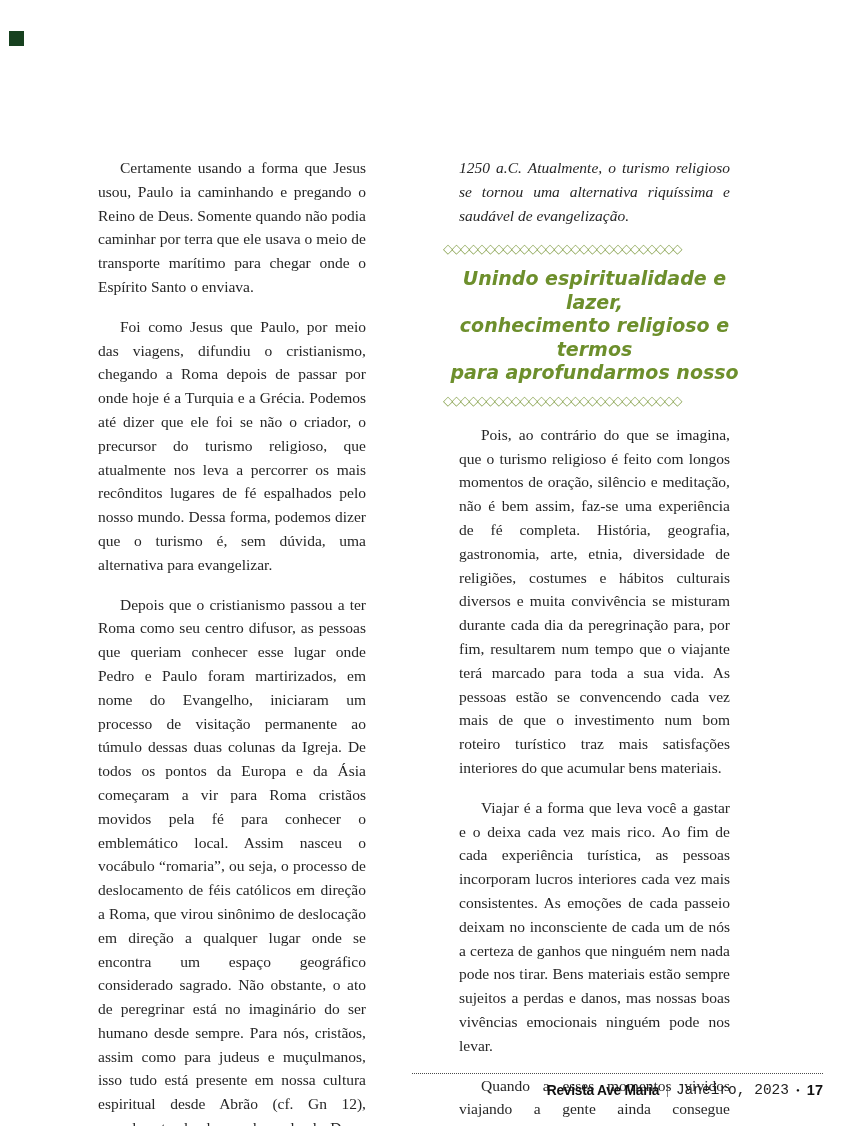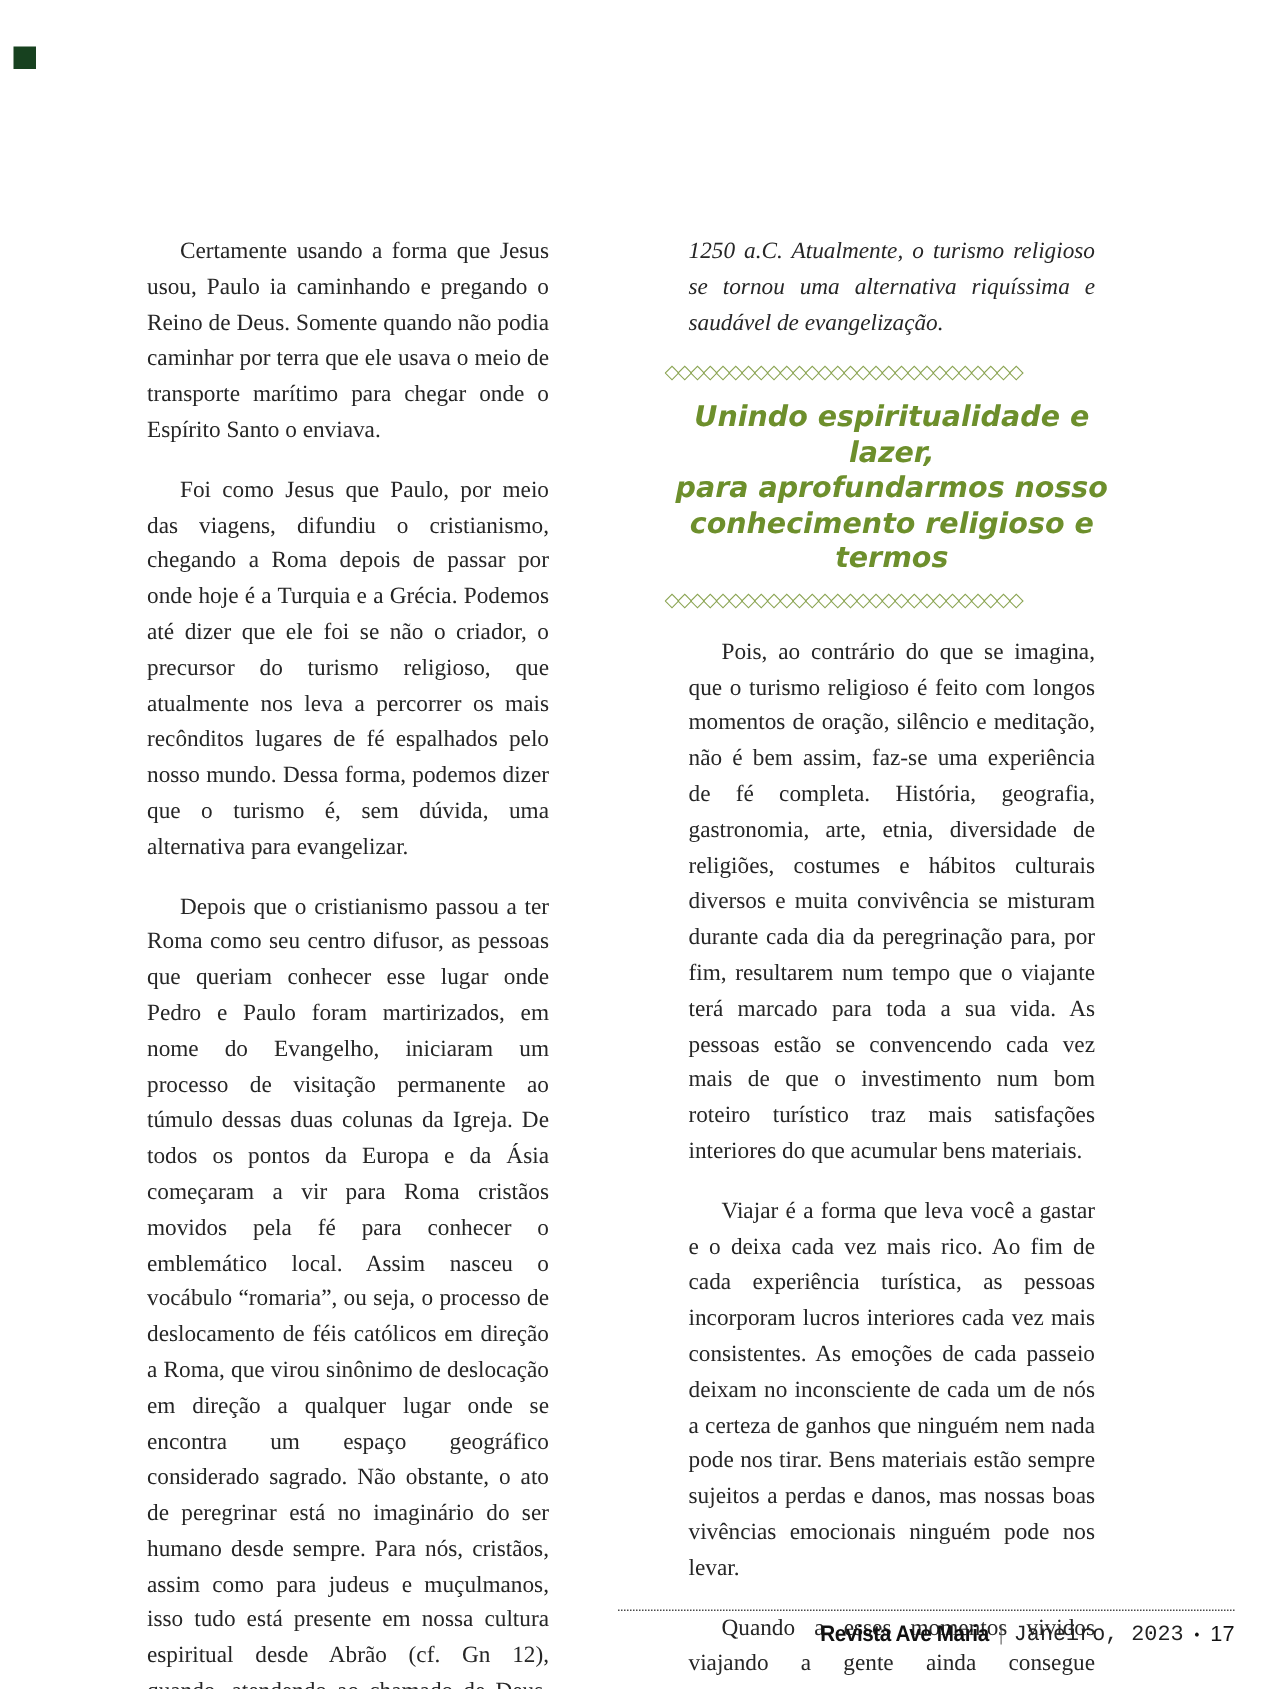--- a/index.html
+++ b/index.html
@@ -47,21 +47,21 @@
   }
   .footer-mag {
     font-family:"Liberation Sans", sans-serif; font-weight:700;
     font-size:15px; color:#111; letter-spacing:-0.3px;
     transform:scaleX(0.92); transform-origin:right;
   }
   .footer-sep { color:#555; font-size:14px; font-weight:400; }
   .footer-issue { font-family:Liberation Mono, monospace; font-size:14.5px; color:#222; }
   .footer-dot { font-size:11px; color:#111; }
   .footer-page {
-    font-family:"Liberation Sans", sans-serif; font-weight:400;
+    font-family:"Liberation Sans", sans-serif; font-weight:700;
     font-size:14.5px; color:#111;
   }
 </style>
 </head>
 <body>
 
 <div class="section-square"></div>
 
 <div class="col col-left">
   <p>Certamente usando a forma que Jesus usou, Paulo ia caminhando e pregando o Reino de Deus. Somente quando não podia caminhar por terra que ele usava o meio de transporte marítimo para chegar onde o Espírito Santo o enviava.</p>
@@ -69,22 +69,22 @@
   <p>Depois que o cristianismo passou a ter Roma como seu centro difusor, as pessoas que queriam conhecer esse lugar onde Pedro e Paulo foram martirizados, em nome do Evangelho, iniciaram um processo de visitação permanente ao túmulo dessas duas colunas da Igreja. De todos os pontos da Europa e da Ásia começaram a vir para Roma cristãos movidos pela fé para conhecer o emblemático local. Assim nasceu o vocábulo “romaria”, ou seja, o processo de deslocamento de féis católicos em direção a Roma, que virou sinônimo de deslocação em direção a qualquer lugar onde se encontra um espaço geográfico considerado sagrado. Não obstante, o ato de peregrinar está no imaginário do ser humano desde sempre. Para nós, cristãos, assim como para judeus e muçulmanos, isso tudo está presente em nossa cultura espiritual desde Abrão (cf. Gn 12), quando, atendendo ao chamado de Deus, saiu da terra onde vivia, Ur dos caldeus (atual Iraque), e lhe prometeu a terra de Canaã. Tempos depois, seus descendentes se tornaram escravos no Egito e clamaram a Deus, que ouviu seus gritos e sua dor. Moisés foi o líder que conduziu o povo à Terra Santa (Israel), por volta de</p>
 </div>
 
 <div class="col col-right">
   <p class="no-indent">1250 a.C. Atualmente, o turismo religioso se tornou uma alternativa riquíssima e saudável de evangelização.</p>
 
   <div class="diamond-row">◇◇◇◇◇◇◇◇◇◇◇◇◇◇◇◇◇◇◇◇◇◇◇◇◇◇◇◇</div>
 
   <div class="pull-quote">
     <div>Unindo espiritualidade e lazer,</div>
+    <div>conhecimento religioso e termos</div>
     <div>para aprofundarmos nosso</div>
-    <div>conhecimento religioso e termos</div>
   </div>
 
   <div class="diamond-row bottom">◇◇◇◇◇◇◇◇◇◇◇◇◇◇◇◇◇◇◇◇◇◇◇◇◇◇◇◇</div>
 
   <p>Pois, ao contrário do que se imagina, que o turismo religioso é feito com longos momentos de oração, silêncio e meditação, não é bem assim, faz-se uma experiência de fé completa. História, geografia, gastronomia, arte, etnia, diversidade de religiões, costumes e hábitos culturais diversos e muita convivência se misturam durante cada dia da peregrinação para, por fim, resultarem num tempo que o viajante terá marcado para toda a sua vida. As pessoas estão se convencendo cada vez mais de que o investimento num bom roteiro turístico traz mais satisfações interiores do que acumular bens materiais.</p>
   <p>Viajar é a forma que leva você a gastar e o deixa cada vez mais rico. Ao fim de cada experiência turística, as pessoas incorporam lucros interiores cada vez mais consistentes. As emoções de cada passeio deixam no inconsciente de cada um de nós a certeza de ganhos que ninguém nem nada pode nos tirar. Bens materiais estão sempre sujeitos a perdas e danos, mas nossas boas vivências emocionais ninguém pode nos levar.</p>
   <p><span>Quando a esses momentos vividos viajando a gente ainda consegue acrescentar profundas experiências de fé, tudo isso fica ainda mais consolidado em nosso patrimônio interior.</span> </p>
 </div>
 
 <div class="footer-rule"></div>

